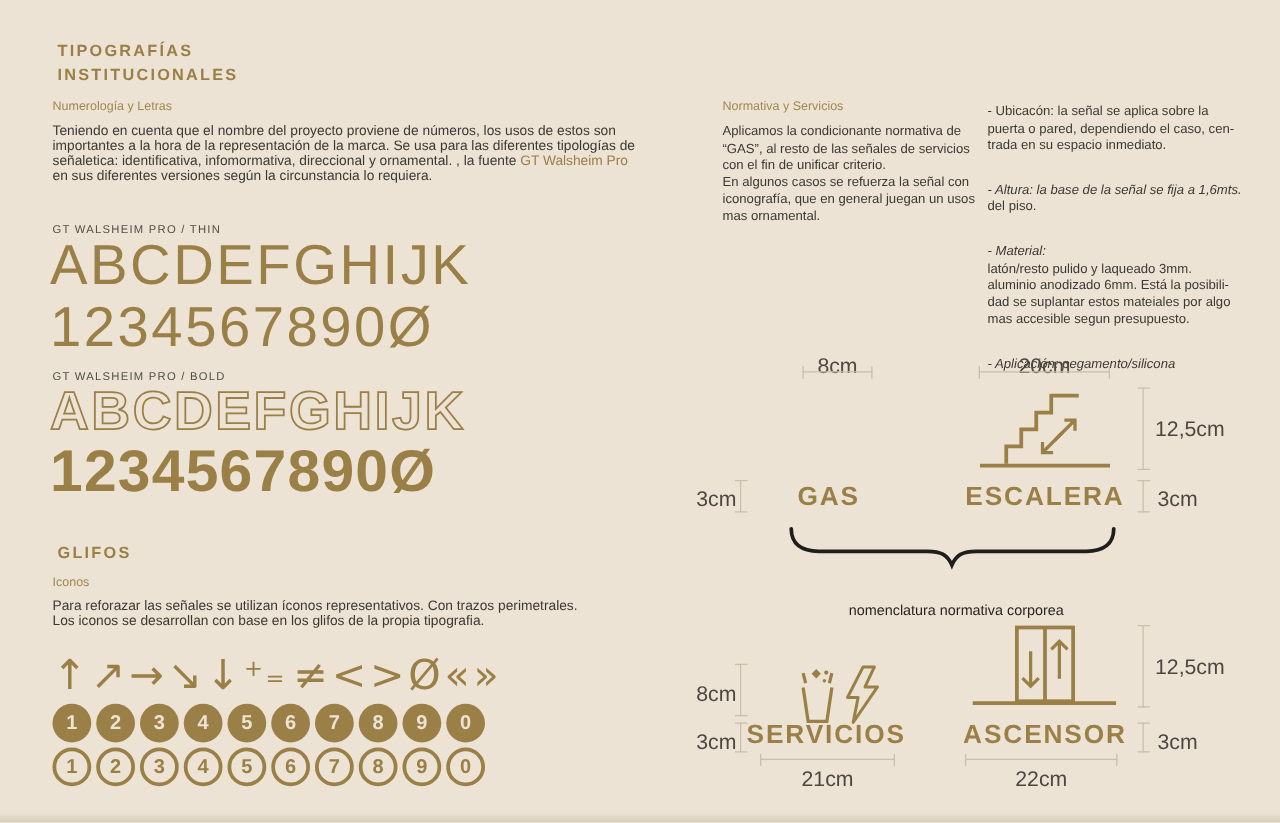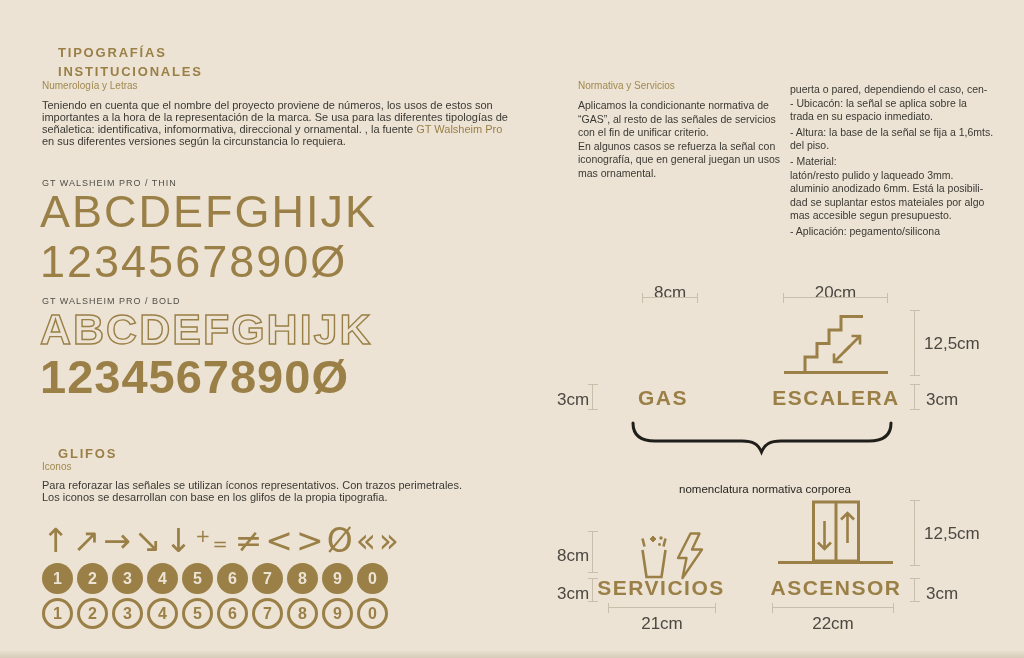--- a/index.html
+++ b/index.html
@@ -5,21 +5,21 @@
   html,body{margin:0;padding:0;}
   .page{
     position:relative; width:1024px; height:658px; overflow:hidden;
     background:#ece3d4;
     font-family:"Liberation Sans", sans-serif;
     color:#3b3933;
   }
   .abs{position:absolute;}
   h1.sec{
     font-size:13px; font-weight:700; letter-spacing:1.8px;
-    color:#9a7f46; margin:16px; line-height:19px;
+    color:#9a7f46; margin:4px; line-height:19px;
   }
   .subhead{font-size:10px; color:#a08950; line-height:18px;}
   .body-text{font-size:11px; line-height:12px; color:#3b3933;}
   .body-text-r{font-size:10.5px; line-height:13.6px; color:#3b3933;}
   .accent-inline{color:#9a7f46;}
   .speclabel{font-size:9px; letter-spacing:1px; color:#514e46;}
   .specimen{color:#9a7f46; white-space:nowrap;}
   .thin-row{font-size:45px; line-height:50px; font-weight:200; letter-spacing:2px;}
   .outline-row{
     font-size:43px; line-height:48px; font-weight:700; letter-spacing:2px;
@@ -46,21 +46,21 @@
   .hdim::before{left:0;} .hdim::after{right:0;}
   .vdim{border-left:1px solid #c9beac; width:0;}
   .vdim::before,.vdim::after{content:""; position:absolute; left:-5px; width:10px; height:1px; background:#c9beac;}
   .vdim::before{top:0;} .vdim::after{bottom:0;}
   .signname{
     font-size:21px; font-weight:700; letter-spacing:1.5px;
     color:#9a7f46; text-align:center; white-space:nowrap;
   }
   .caption{font-size:11.5px; color:#262420; text-align:center;}
   .spec-line{white-space:nowrap;}
-  .spec-line.gap{margin-top:2px;}
+  .spec-line.gap{margin-top:22px;font-style:italic;}
   svg.icon{display:block;}
   svg.icon path, svg.icon rect{stroke:#9a7f46;}
   .bottom-shade{left:0; right:0; bottom:0; height:8px;
     background:linear-gradient(#ece3d4,#d6cbb9);}
 </style>
 </head>
 <body>
 
 <div class="page">
 
@@ -104,22 +104,22 @@
 
   <div class="subhead abs" style="left:578px; top:77px;">Normativa y Servicios</div>
 
   <div class="body-text-r abs" style="left:578px; top:99px; width:212px;">
     <div>Aplicamos la condicionante normativa de “GAS”, al resto de las señales de servicios con el fin de unificar criterio.</div>
     <div>En algunos casos se refuerza la señal con iconografía, que en general juegan un usos mas ornamental.</div>
   </div>
 
   <div class="body-text-r abs" style="left:790px; top:83px; width:230px;">
 
-  <div class="spec-line">puerta o pared, dependiendo el caso, cen-</div>
-      <div class="spec-line">- Ubicacón: la señal se aplica sobre la</div>
+  <div class="spec-line">- Ubicacón: la señal se aplica sobre la</div>
+      <div class="spec-line">puerta o pared, dependiendo el caso, cen-</div>
       <div class="spec-line">trada en su espacio inmediato.</div>
       <div class="spec-line gap">- Altura: la base de la señal se fija a 1,6mts.</div>
       <div class="spec-line">del piso.</div>
       <div class="spec-line gap">- Material:</div>
       <div class="spec-line">latón/resto pulido y laqueado 3mm.</div>
       <div class="spec-line">aluminio anodizado 6mm. Está la posibili-</div>
       <div class="spec-line">dad se suplantar estos mateiales por algo</div>
       <div class="spec-line">mas accesible segun presupuesto.</div>
       <div class="spec-line gap">- Aplicación: pegamento/silicona</div>
     </div>

